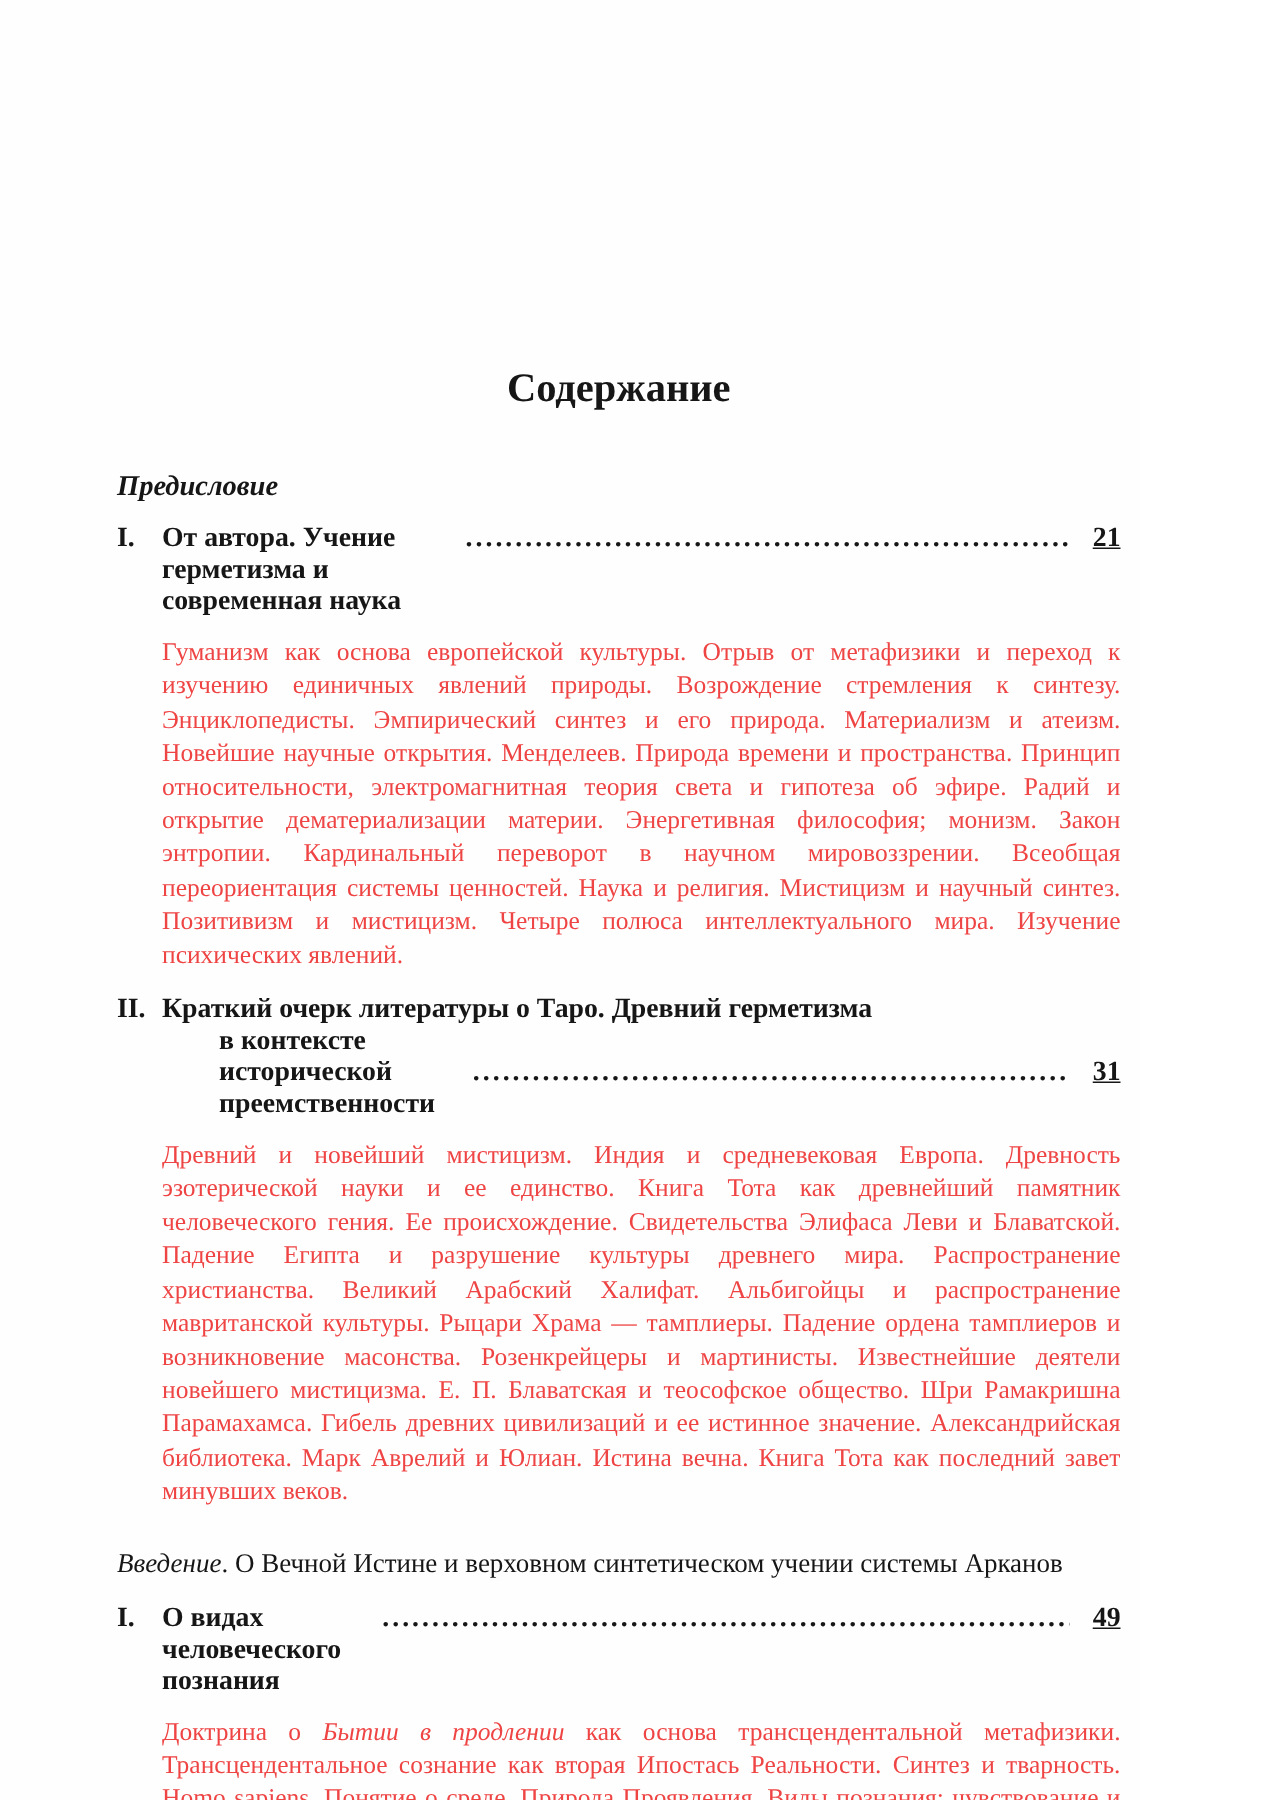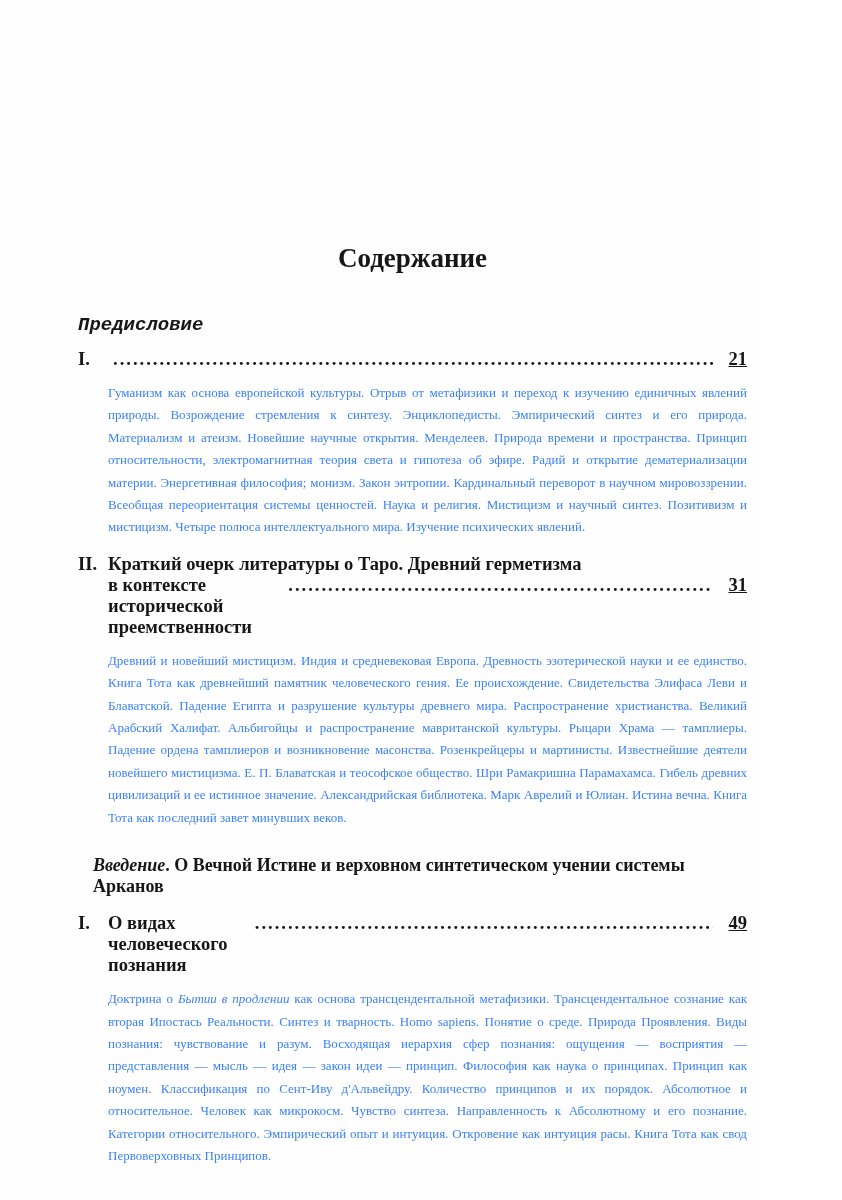--- a/index.html
+++ b/index.html
@@ -28,27 +28,26 @@
     font-size: 27px;
     font-weight: bold;
     color: #161616;
   }
   .part-heading-preface {
     font-size: 19px;
     font-weight: bold;
     font-style: italic;
     color: #161616;
     margin: 0 0 13px 0;
-    font-family: Liberation Mono, monospace;
   }
   .part-heading-intro {
     font-size: 18px;
-    font-weight: bold;
+    font-weight: normal;
     color: #161616;
-    margin: 26px 0 16px 15px;
+    margin: 26px 0 16px 0;
   }
   .part-heading-intro .it {
     font-style: italic;
   }
   .entry-head {
     display: flex;
     align-items: baseline;
     font-size: 18.5px;
     font-weight: bold;
     color: #161616;
@@ -57,21 +56,22 @@
   .num {
     width: 30px;
     flex: 0 0 30px;
   }
   .title-block {
     flex: 1 1 auto;
     min-width: 0;
   }
   .title-row {
     display: flex;
-    align-items: flex-start;
+    align-items: center;
+    margin-left: 38px;
   }
   .entry-title {
     flex: 0 1 auto;
   }
   .leader {
     flex: 1 1 auto;
     min-width: 16px;
     overflow: hidden;
     white-space: nowrap;
     margin: 0 8px 0 5px;
@@ -82,41 +82,42 @@
   }
   .pagenum {
     flex: 0 0 auto;
     min-width: 26px;
     text-align: right;
     text-decoration: underline;
   }
   .desc {
     margin: 12px 0 15px 30px;
     text-align: justify;
-    font-size: 13px;
+    font-size: 17px;
     line-height: 22.4px;
-    color: #3b82f6;
+    color: #ef4444;
   }
   .desc .it {
     font-style: italic;
   }
 </style>
 </head>
 <body>
 
 <div class="page">
   <div class="content">
 
     <h1 class="doc-title">Содержание</h1>
 
     <div class="part-heading-preface">Предисловие</div>
 
     <section>
       <div class="entry-head">
         <span class="num">I.</span>
+        <span class="entry-title">От автора. Учение герметизма и современная наука</span>
         <span class="leader"></span>
         <span class="pagenum">21</span>
       </div>
       <p class="desc">Гуманизм как основа европейской культуры. Отрыв от метафизики и переход к изучению единичных явлений природы. Возрождение стремления к синтезу. Энциклопедисты. Эмпирический синтез и его природа. Материализм и атеизм. Новейшие научные открытия. Менделеев. Природа времени и пространства. Принцип относительности, электромагнитная теория света и гипотеза об эфире. Радий и открытие дематериализации материи. Энергетивная философия; монизм. Закон энтропии. Кардинальный переворот в научном мировоззрении. Всеобщая переориентация системы ценностей. Наука и религия. Мистицизм и научный синтез. Позитивизм и мистицизм. Четыре полюса интеллектуального мира. Изучение психических явлений.</p>
     </section>
 
     <section>
       <div class="entry-head">
         <span class="num">II.</span>
         <div class="title-block">

